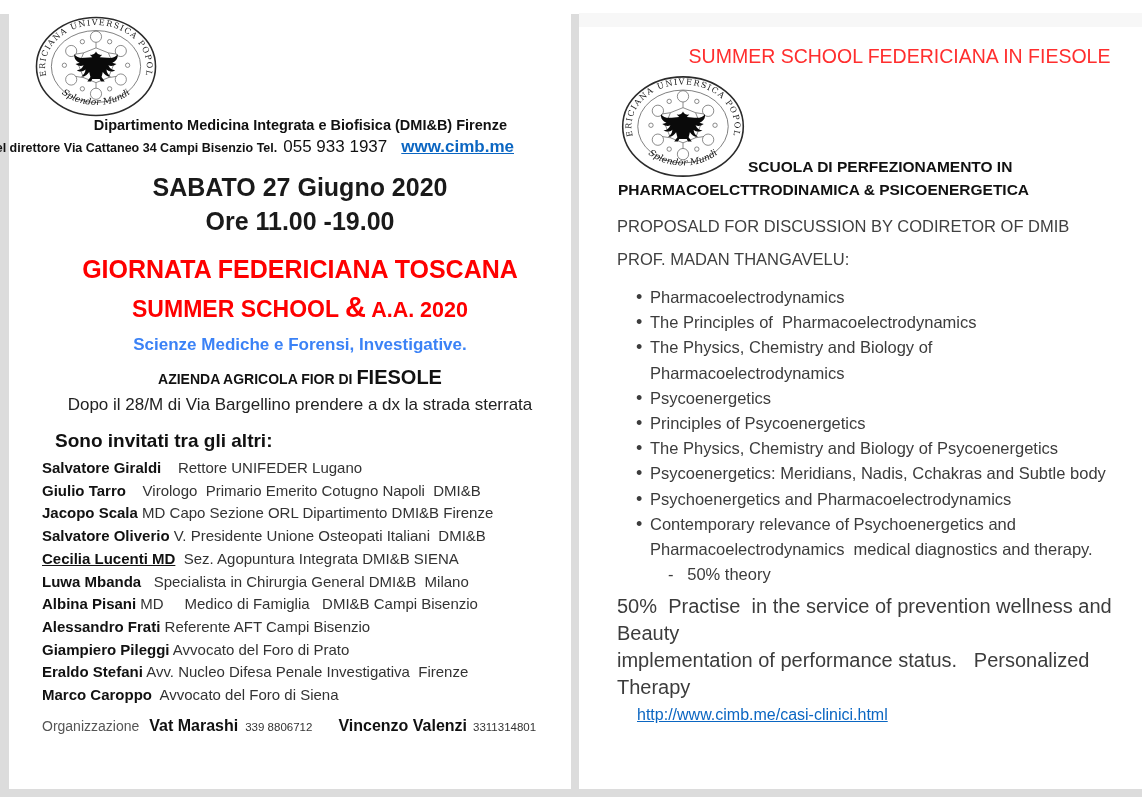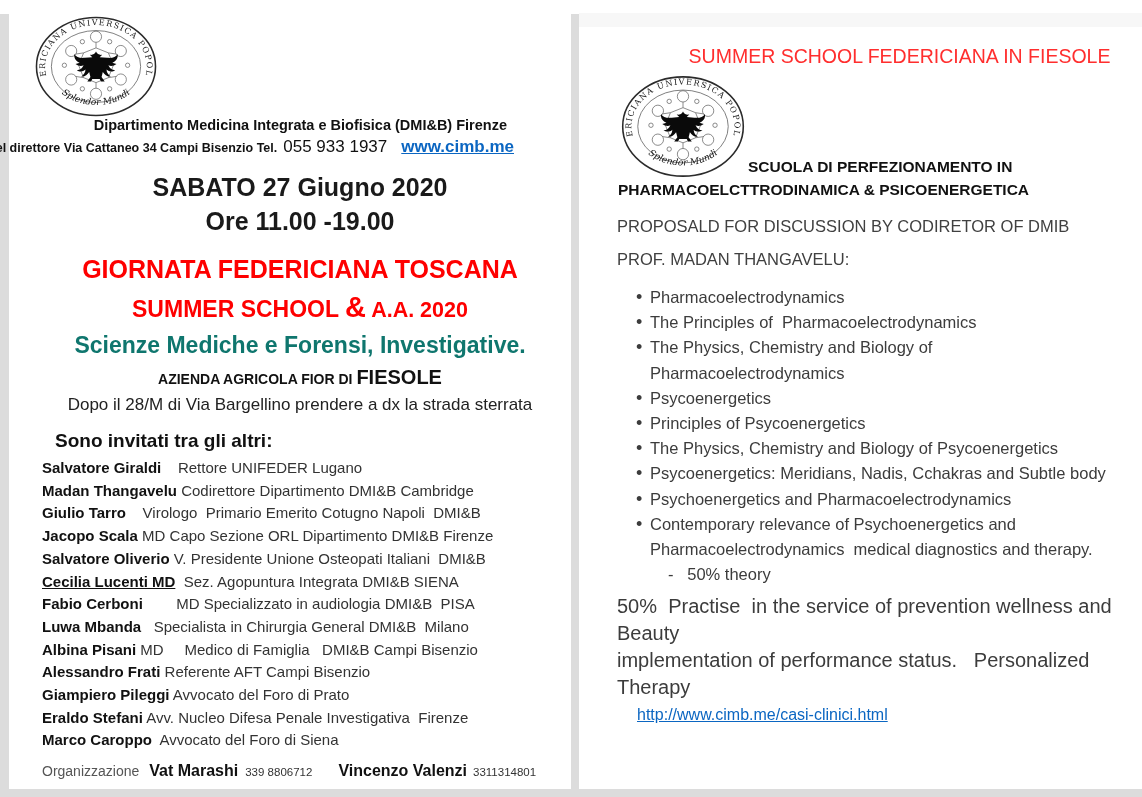--- a/index.html
+++ b/index.html
@@ -21,21 +21,21 @@
   .dept2-label{font-weight:bold;font-size:12.5px}
   .dept2-phone{font-size:17px;margin-left:6px}
   .dept2-link{font-size:17px;font-weight:bold;margin-left:14px;color:#0b66c2;text-decoration:underline}
   .centered{text-align:center;padding-left:20px}
   .sabato{font-size:25px;font-weight:bold;margin-top:6px;line-height:32px}
   .ore{font-size:25px;font-weight:bold;margin-top:2px;line-height:32px}
   .red1{color:#fe0000;font-weight:bold;font-size:25px;margin-top:17px;line-height:30px}
   .red2{color:#fe0000;font-weight:bold;font-size:23px;margin-top:8px;line-height:30px}
   .red2 .amp{font-size:29px}
   .red2 .part2{font-size:21.5px}
-  .red3{color:#0f766e;font-weight:bold;font-size:23px;margin-top:5px;line-height:30px}
+  .red3{color:#3b82f6;font-weight:bold;font-size:17px;margin-top:5px;line-height:30px}
   .venue{font-weight:bold;margin-top:5px;line-height:24px;color:#111}
   .venue-small{font-size:14px}
   .venue-large{font-size:20px}
   .directions{font-size:17px;margin-top:3px;line-height:21px;color:#222}
   .invited{font-size:19px;font-weight:bold;margin:14px 0 4px 46px;line-height:24px;color:#111}
   .guest-list{margin-left:33px;font-size:15px;line-height:22.7px}
   .guest-row{white-space:pre}
   .gname{font-weight:bold;color:#111}
   .gdesc{color:#333}
   .u{text-decoration:underline}
@@ -124,26 +124,24 @@
     <div class="centered red1">GIORNATA FEDERICIANA TOSCANA</div>
     <div class="centered red2"><span>SUMMER SCHOOL </span><span class="amp">&amp;</span><span class="part2"> A.A. 2020</span></div>
     <div class="centered red3">Scienze Mediche e Forensi, Investigative.</div>
 
     <div class="centered venue"><span class="venue-small">AZIENDA AGRICOLA FIOR DI </span><span class="venue-large">FIESOLE</span></div>
     <div class="centered directions">Dopo il 28/M di Via Bargellino prendere a dx la strada sterrata</div>
 
     <div class="invited">Sono invitati tra gli altri:</div>
     <div class="guest-list">
         <div class="guest-row"><span class="gname">Salvatore Giraldi</span><span class="gdesc">    Rettore UNIFEDER Lugano</span></div>
-        <div class="guest-row"><span class="gname">Madan Thangavelu</span><span class="gdesc"> Codirettore Dipartimento DMI&amp;B Cambridge</span></div>
         <div class="guest-row"><span class="gname">Giulio Tarro</span><span class="gdesc">    Virologo  Primario Emerito Cotugno Napoli  DMI&amp;B</span></div>
         <div class="guest-row"><span class="gname">Jacopo Scala</span><span class="gdesc"> MD Capo Sezione ORL Dipartimento DMI&amp;B Firenze</span></div>
         <div class="guest-row"><span class="gname">Salvatore Oliverio</span><span class="gdesc"> V. Presidente Unione Osteopati Italiani  DMI&amp;B</span></div>
         <div class="guest-row"><span class="gname u">Cecilia Lucenti MD</span><span class="gdesc">  Sez. Agopuntura Integrata DMI&amp;B SIENA</span></div>
-        <div class="guest-row"><span class="gname">Fabio Cerboni</span><span class="gdesc">        MD Specializzato in audiologia DMI&amp;B  PISA</span></div>
         <div class="guest-row"><span class="gname">Luwa Mbanda</span><span class="gdesc">   Specialista in Chirurgia General DMI&amp;B  Milano</span></div>
         <div class="guest-row"><span class="gname">Albina Pisani</span><span class="gdesc"> MD     Medico di Famiglia   DMI&amp;B Campi Bisenzio</span></div>
         <div class="guest-row"><span class="gname">Alessandro Frati</span><span class="gdesc"> Referente AFT Campi Bisenzio</span></div>
         <div class="guest-row"><span class="gname">Giampiero Pileggi</span><span class="gdesc"> Avvocato del Foro di Prato</span></div>
         <div class="guest-row"><span class="gname">Eraldo Stefani</span><span class="gdesc"> Avv. Nucleo Difesa Penale Investigativa  Firenze</span></div>
         <div class="guest-row"><span class="gname">Marco Caroppo</span><span class="gdesc">  Avvocato del Foro di Siena</span></div>
       </div>
 
     <div class="org">
       <span>Organizzazione</span>

